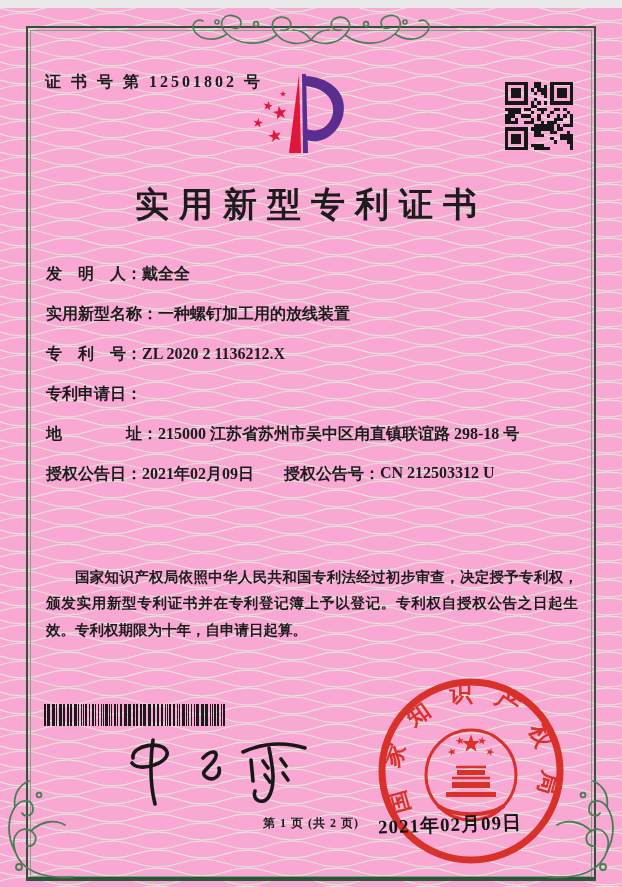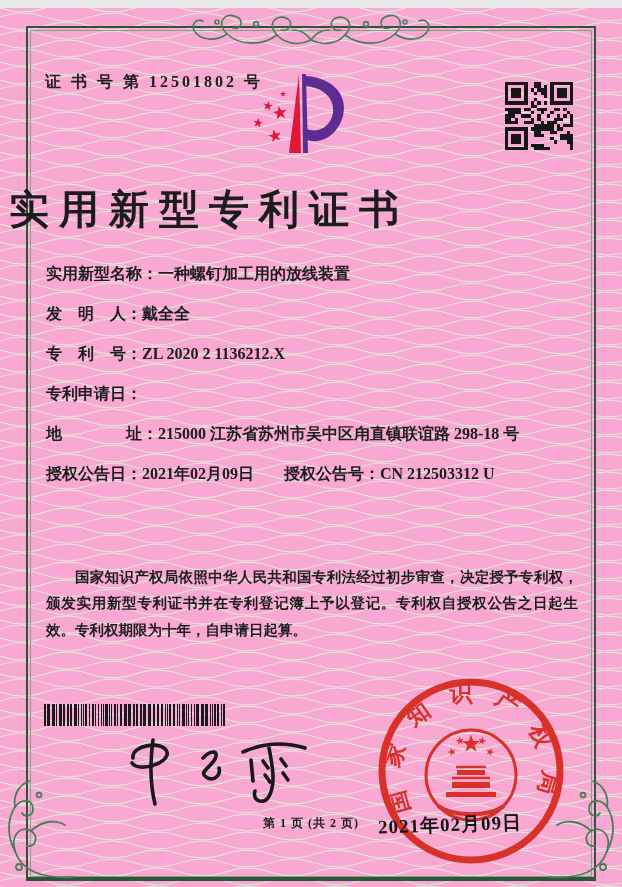--- a/index.html
+++ b/index.html
@@ -25,28 +25,28 @@
   .ornament-bl{position:absolute; left:3px; bottom:10px; z-index:3;}
   .ornament-br{position:absolute; right:3px; bottom:10px; z-index:3; transform:scaleX(-1);}
   .cert-no{
     position:absolute; left:45px; top:64px; z-index:3;
     font-size:16px; font-weight:700; letter-spacing:3px;
   }
   .logo{position:absolute; left:248px; top:60px; z-index:3;}
   .qr{position:absolute; left:505px; top:74px; width:68px; height:68px; z-index:3;}
   .qr rect{fill:#161616;}
   .title{
-    position:absolute; left:9px; right:0; top:174px; margin:0; z-index:3;
-    text-align:left; font-size:40px; font-weight:700; letter-spacing:10px;
+    position:absolute; left:0; right:0; top:174px; margin:0; z-index:3;
+    text-align:center; font-size:34px; font-weight:700; letter-spacing:10px;
   }
   .fields{position:absolute; left:46px; right:40px; top:246px; z-index:3;}
   .field-row{height:40px; display:flex; align-items:center; font-size:16px;}
   .flabel{font-weight:700; white-space:pre;}
   .fvalue{font-weight:700; white-space:pre;}
-  .field-col2{margin-left:30px; display:flex; align-items:center;}
+  .field-col2{margin-left:30px; display:flex; align-items:flex-start;}
   .paras{
     position:absolute; left:46px; right:44px; top:556px; z-index:3;
     font-size:14.5px; line-height:1.82; text-align:justify; font-weight:600;
   }
   .paras p{margin:0; text-indent:2em;}
   .barcode{position:absolute; left:44px; top:696px; width:182px; height:22px; z-index:3;}
   .barcode rect{fill:#1a1a1a;}
   .officer{position:absolute; left:50px; top:744px; z-index:3; font-size:17px; font-weight:700;}
   .officer .name{margin-top:13px;}
   .signature{position:absolute; left:115px; top:720px; z-index:3;}
@@ -356,26 +356,26 @@
       <rect x="3" y="20" width="1" height="1"></rect>
       <rect x="4" y="20" width="1" height="1"></rect>
       <rect x="5" y="20" width="1" height="1"></rect>
       <rect x="6" y="20" width="1" height="1"></rect>
     </svg>
 
   <h1 class="title">实用新型专利证书</h1>
 
   <div class="fields">
     <div class="field-row">
+      <span class="flabel">发　明　人：</span>
+      <span class="fvalue">戴全全</span>
+    </div>
+    <div class="field-row">
       <span class="flabel">实用新型名称：</span>
       <span class="fvalue">一种螺钉加工用的放线装置</span>
-    </div>
-    <div class="field-row">
-      <span class="flabel">发　明　人：</span>
-      <span class="fvalue">戴全全</span>
     </div>
     <div class="field-row">
       <span class="flabel">专　利　号：</span>
       <span class="fvalue">ZL 2020 2 1136212.X</span>
     </div>
     <div class="field-row">
       <span class="flabel">专利申请日：</span>
     </div>
     <div class="field-row">
       <span class="flabel">地　　　　址：</span>

